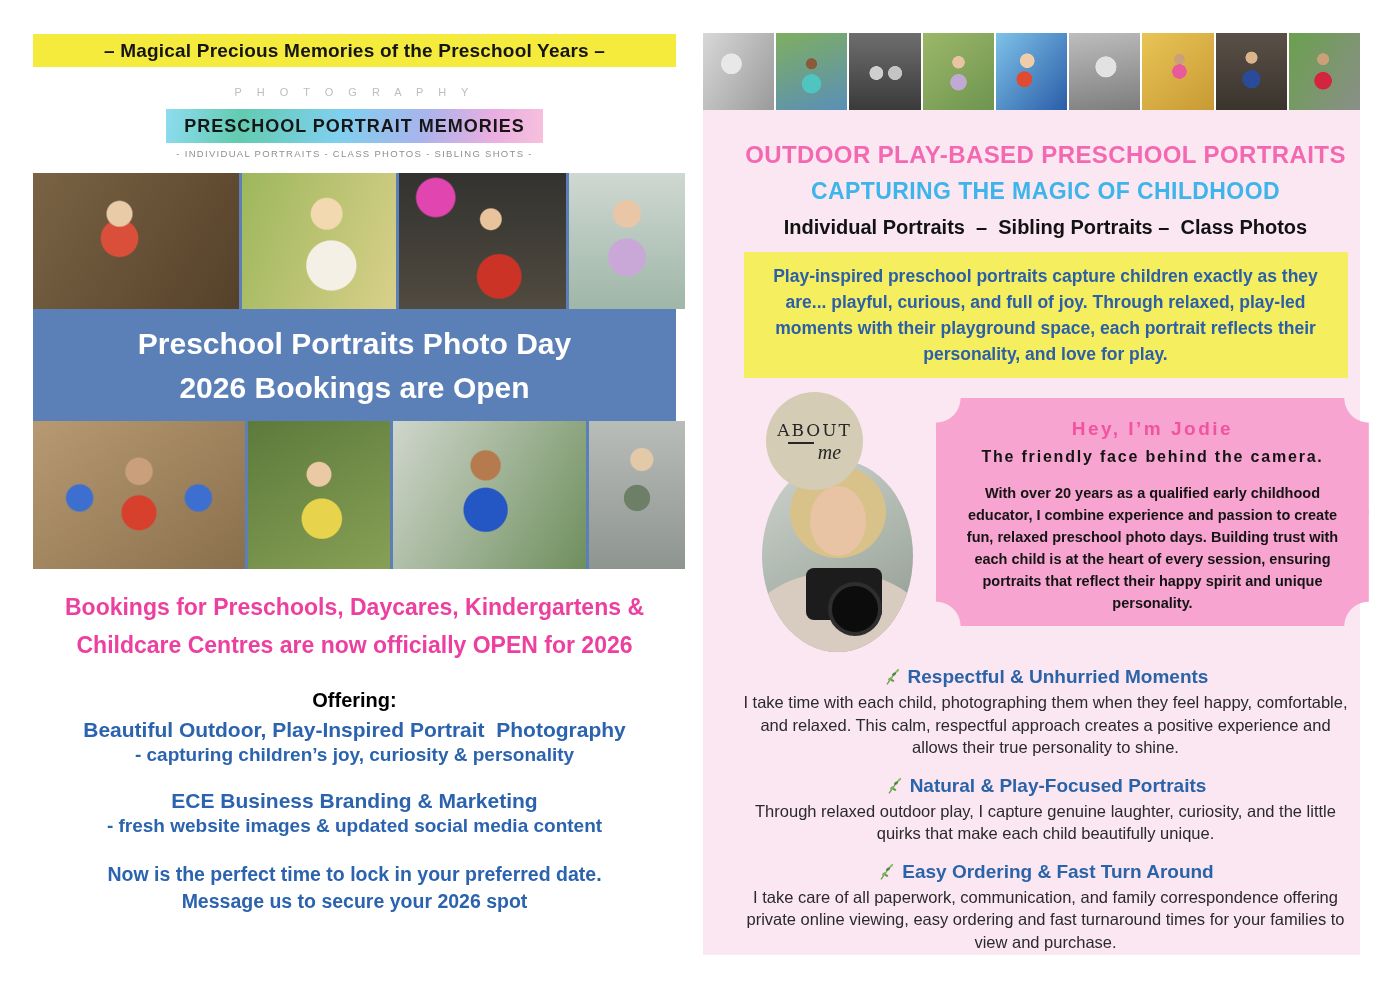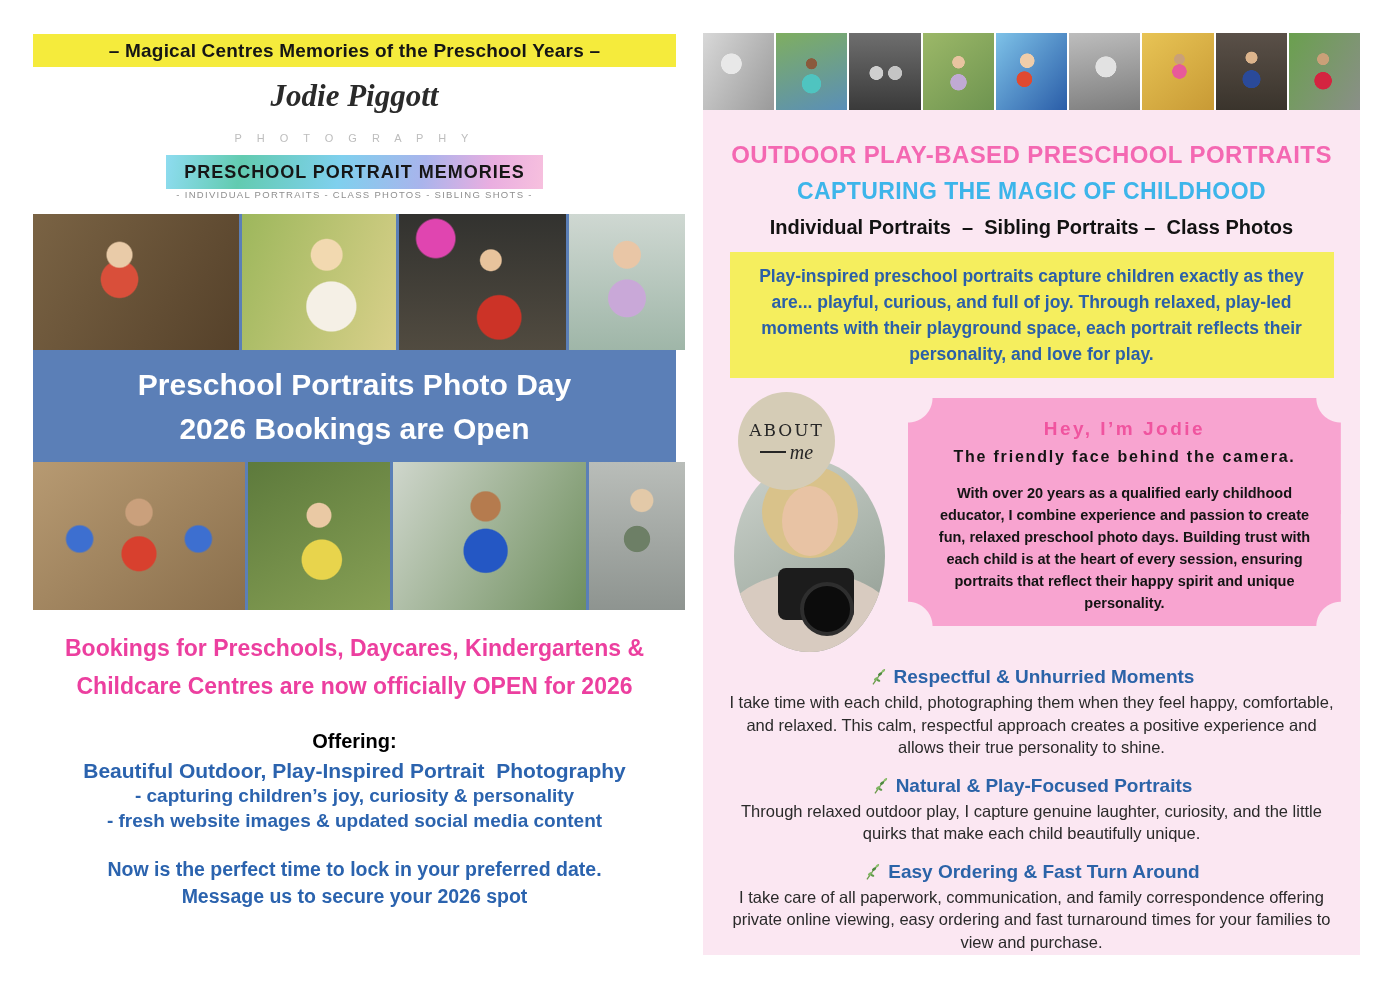--- a/index.html
+++ b/index.html
@@ -9,21 +9,21 @@
     -webkit-font-smoothing:antialiased;
   }
   
   .left-page{position:absolute;left:33px;top:34px;width:643px;text-align:center;}
   .yellow-banner{background:#f5eb3c;height:33px;line-height:33px;font-size:19px;font-weight:bold;color:#151515;letter-spacing:.2px;}
   .logo-script{margin-top:12px;font-family:"Liberation Serif",serif;font-style:italic;font-weight:600;font-size:31px;color:#2a2a2a;line-height:34px;}
   .logo-sub{font-size:11px;letter-spacing:6px;color:#bdbdbd;margin-top:18px;line-height:14px;}
   .brand-banner{display:inline-block;margin-top:10px;padding:7px 18px;
     background:linear-gradient(100deg,#8edcf0 0%,#62cbb0 20%,#7fd0ee 46%,#a9b4ec 68%,#e9aee0 86%,#f7c0de 100%);
     font-size:18px;font-weight:bold;color:#161616;letter-spacing:1px;line-height:20px;}
-  .brand-sub{font-size:9.5px;color:#8f8f8f;letter-spacing:1.3px;line-height:12px;}
+  .brand-sub{font-size:9.5px;color:#8f8f8f;letter-spacing:1.3px;margin-top:5px;line-height:12px;}
   .hero{margin-top:13px;background:#5b7fb7;}
   .photo-row{display:flex;gap:3px;}
   .photo-row.top{height:136px;}
   .photo-row.bottom{height:148px;}
   .photo{flex:1;background:#777;}
   .hero-title{color:#ffffff;font-weight:bold;font-size:30px;line-height:44px;margin:13px 0 11px;}
   
   .lt1{flex:0 0 32%;background:radial-gradient(circle at 42% 30%,#e9cba8 0 8%,rgba(0,0,0,0) 9%),radial-gradient(circle at 42% 48%,#d94f3a 0 13%,rgba(0,0,0,0) 14%),linear-gradient(120deg,#7a6344,#55412a);}
   .lt2{flex:0 0 24%;background:radial-gradient(circle at 55% 30%,#f2d9b0 0 12%,rgba(0,0,0,0) 13%),radial-gradient(circle at 58% 68%,#f5f0e6 0 19%,rgba(0,0,0,0) 20%),linear-gradient(110deg,#9db75c,#d9d08a);}
   .lt3{flex:0 0 26%;background:radial-gradient(circle at 22% 18%,#e045b0 0 11%,rgba(0,0,0,0) 12%),radial-gradient(circle at 60% 76%,#cc3327 0 15%,rgba(0,0,0,0) 16%),radial-gradient(circle at 55% 34%,#e8c39c 0 8%,rgba(0,0,0,0) 9%),linear-gradient(180deg,#32322f,#514b40);}
@@ -47,30 +47,30 @@
   .strip .photo{flex:1;}
   .rs1{background:radial-gradient(circle at 40% 40%,#e8e8e8 0 16%,rgba(0,0,0,0) 17%),linear-gradient(120deg,#d8d8d8,#9a9a9a);}
   .rs2{background:radial-gradient(circle at 50% 40%,#8a5a3c 0 9%,rgba(0,0,0,0) 10%),radial-gradient(circle at 50% 66%,#4fc4c0 0 15%,rgba(0,0,0,0) 16%),linear-gradient(160deg,#7fae60,#5a8fb8);}
   .rs3{background:radial-gradient(circle at 38% 52%,#cfcfcf 0 11%,rgba(0,0,0,0) 12%),radial-gradient(circle at 64% 52%,#c4c4c4 0 11%,rgba(0,0,0,0) 12%),linear-gradient(180deg,#6e6e6e,#3a3a3a);}
   .rs4{background:radial-gradient(circle at 50% 38%,#e8c4a0 0 10%,rgba(0,0,0,0) 11%),radial-gradient(circle at 50% 64%,#c0aad4 0 13%,rgba(0,0,0,0) 14%),linear-gradient(140deg,#9cb868,#6e9450);}
   .rs5{background:radial-gradient(circle at 44% 36%,#efcdaa 0 11%,rgba(0,0,0,0) 12%),radial-gradient(circle at 40% 60%,#e04a30 0 12%,rgba(0,0,0,0) 13%),linear-gradient(130deg,#7ec2e8,#2a5da8);}
   .rs6{background:radial-gradient(circle at 52% 44%,#e2e2e2 0 18%,rgba(0,0,0,0) 19%),linear-gradient(170deg,#bdbdbd,#7d7d7d);}
   .rs7{background:radial-gradient(circle at 52% 50%,#e85a9a 0 13%,rgba(0,0,0,0) 14%),radial-gradient(circle at 52% 34%,#caa078 0 8%,rgba(0,0,0,0) 9%),linear-gradient(140deg,#e8c455,#c89a35);}
   .rs8{background:radial-gradient(circle at 50% 32%,#dcb48c 0 9%,rgba(0,0,0,0) 10%),radial-gradient(circle at 50% 60%,#2a4a9a 0 15%,rgba(0,0,0,0) 16%),linear-gradient(180deg,#5a5048,#3a342c);}
   .rs9{background:radial-gradient(circle at 48% 34%,#caa078 0 9%,rgba(0,0,0,0) 10%),radial-gradient(circle at 48% 62%,#d42440 0 14%,rgba(0,0,0,0) 15%),linear-gradient(120deg,#6aa04e,#8a8f88);}
-  .pink-body{position:absolute;left:0;right:0;top:77px;bottom:0;background:#fbe7f2;text-align:center;}
+  .pink-body{position:absolute;left:0;right:0;top:77px;bottom:0;background:#fbe7f2;text-align:center;padding-left:28px;}
   .rh1{margin-top:31px;color:#f468b2;font-size:24px;font-weight:800;letter-spacing:.4px;line-height:28px;}
   .rh2{margin-top:9px;color:#3db5ea;font-size:23px;font-weight:800;letter-spacing:.4px;line-height:27px;}
   .rh3{margin-top:10px;color:#121212;font-size:20px;font-weight:bold;line-height:24px;white-space:pre;}
   .intro-box{width:556px;margin:13px auto 0;background:#f5ee5e;padding:11px 24px;color:#2b5fa8;font-weight:bold;font-size:17.5px;line-height:26px;}
   .about{position:relative;height:262px;margin-top:10px;text-align:left;}
   .badge{position:absolute;left:35px;top:4px;width:97px;height:98px;border-radius:50%;background:#d5ccb6;z-index:3;
     display:flex;flex-direction:column;align-items:center;justify-content:center;color:#262626;}
   .badge-top{font-family:"DejaVu Serif",serif;font-size:17px;letter-spacing:2px;line-height:20px;}
-  .badge-bottom{display:flex;align-items:center;margin-top:2px;}
+  .badge-bottom{display:flex;align-items:flex-start;margin-top:2px;}
   .badge-line{display:inline-block;width:26px;height:2px;background:#262626;margin-right:4px;}
   .badge-me{font-family:"Liberation Serif",serif;font-style:italic;font-size:20px;line-height:20px;}
   .jodie-photo{position:absolute;left:31px;top:72px;width:151px;height:192px;border-radius:50%;overflow:hidden;z-index:2;
     background:linear-gradient(150deg,#cdd3cd,#aab4ab 55%,#8d978e);}
   .jodie-photo .hair{position:absolute;left:28px;top:6px;width:96px;height:92px;border-radius:50%;background:#d9c28a;}
   .jodie-photo .face{position:absolute;left:48px;top:26px;width:56px;height:70px;border-radius:50%;background:#e8c3a4;}
   .jodie-photo .jacket{position:absolute;left:-12px;top:112px;width:176px;height:110px;border-radius:50% 50% 0 0;background:#d8cbc0;}
   .jodie-photo .camera{position:absolute;left:44px;top:108px;width:76px;height:52px;border-radius:8px;background:#1c1c1c;}
   .jodie-photo .lens{position:absolute;left:66px;top:122px;width:46px;height:46px;border-radius:50%;background:#0c0c0c;border:4px solid #2e2e2e;}
   .pink-box{position:absolute;left:205px;top:10px;width:433px;height:228px;color:#141414;text-align:center;
@@ -85,23 +85,22 @@
   .feature{margin-top:15px;}
   .feature-head{color:#2b63a8;font-weight:800;font-size:19px;line-height:23px;display:flex;align-items:center;justify-content:center;gap:6px;}
   .feature-body{width:620px;margin:3px auto 0;font-size:16.5px;color:#2a2a2a;line-height:22.5px;}
   .herb{flex:0 0 auto;}
   .footer-bar{position:absolute;left:0;right:0;bottom:0;height:32px;background:#f5ee54;display:flex;align-items:center;justify-content:space-between;padding:0 13px;font-weight:800;font-size:14.5px;color:#111;}
 </style>
 </head>
 <body>
 
 <div class="left-page">
-  <div class="yellow-banner">– Magical Centres Memories of the Preschool Years –</div>
-
-  <div class="logo-script">Jodie Piggott</div>
+  <div class="yellow-banner">– Magical Precious Memories of the Preschool Years –</div>
+
   <div class="logo-sub">P H O T O G R A P H Y</div>
 
   <div class="brand-banner">PRESCHOOL PORTRAIT MEMORIES</div>
   <div class="brand-sub">- INDIVIDUAL PORTRAITS  -  CLASS PHOTOS  -  SIBLING SHOTS -</div>
 
   <div class="hero">
     <div class="photo-row top">
       <div class="photo lt1" title="Toddler girl in red top playing on a slide"></div>
       <div class="photo lt2" title="Blond boy in white shirt at a playground post"></div>
       <div class="photo lt3" title="Boy with curly hair riding a red trike"></div>
@@ -120,20 +119,21 @@
   </div>
 
   <div class="announce">
     <span>Bookings for Preschools, Daycares, Kindergartens &amp;</span>
     <span>Childcare Centres are now officially OPEN for 2026</span>
   </div>
 
   <div class="offer-label">Offering:</div>
   <div class="offer-title">Beautiful Outdoor, Play-Inspired Portrait  Photography</div>
   <div class="offer-desc">- capturing children’s joy, curiosity &amp; personality</div>
+  <div class="offer-title offer-gap">ECE Business Branding &amp; Marketing</div>
   <div class="offer-desc">- fresh website images &amp; updated social media content</div>
 
   <div class="cta">
     <span>Now is the perfect time to lock in your preferred date.</span>
     <span>Message us to secure your 2026 spot</span>
   </div>
 
   <div class="tags">
     
   </div>

